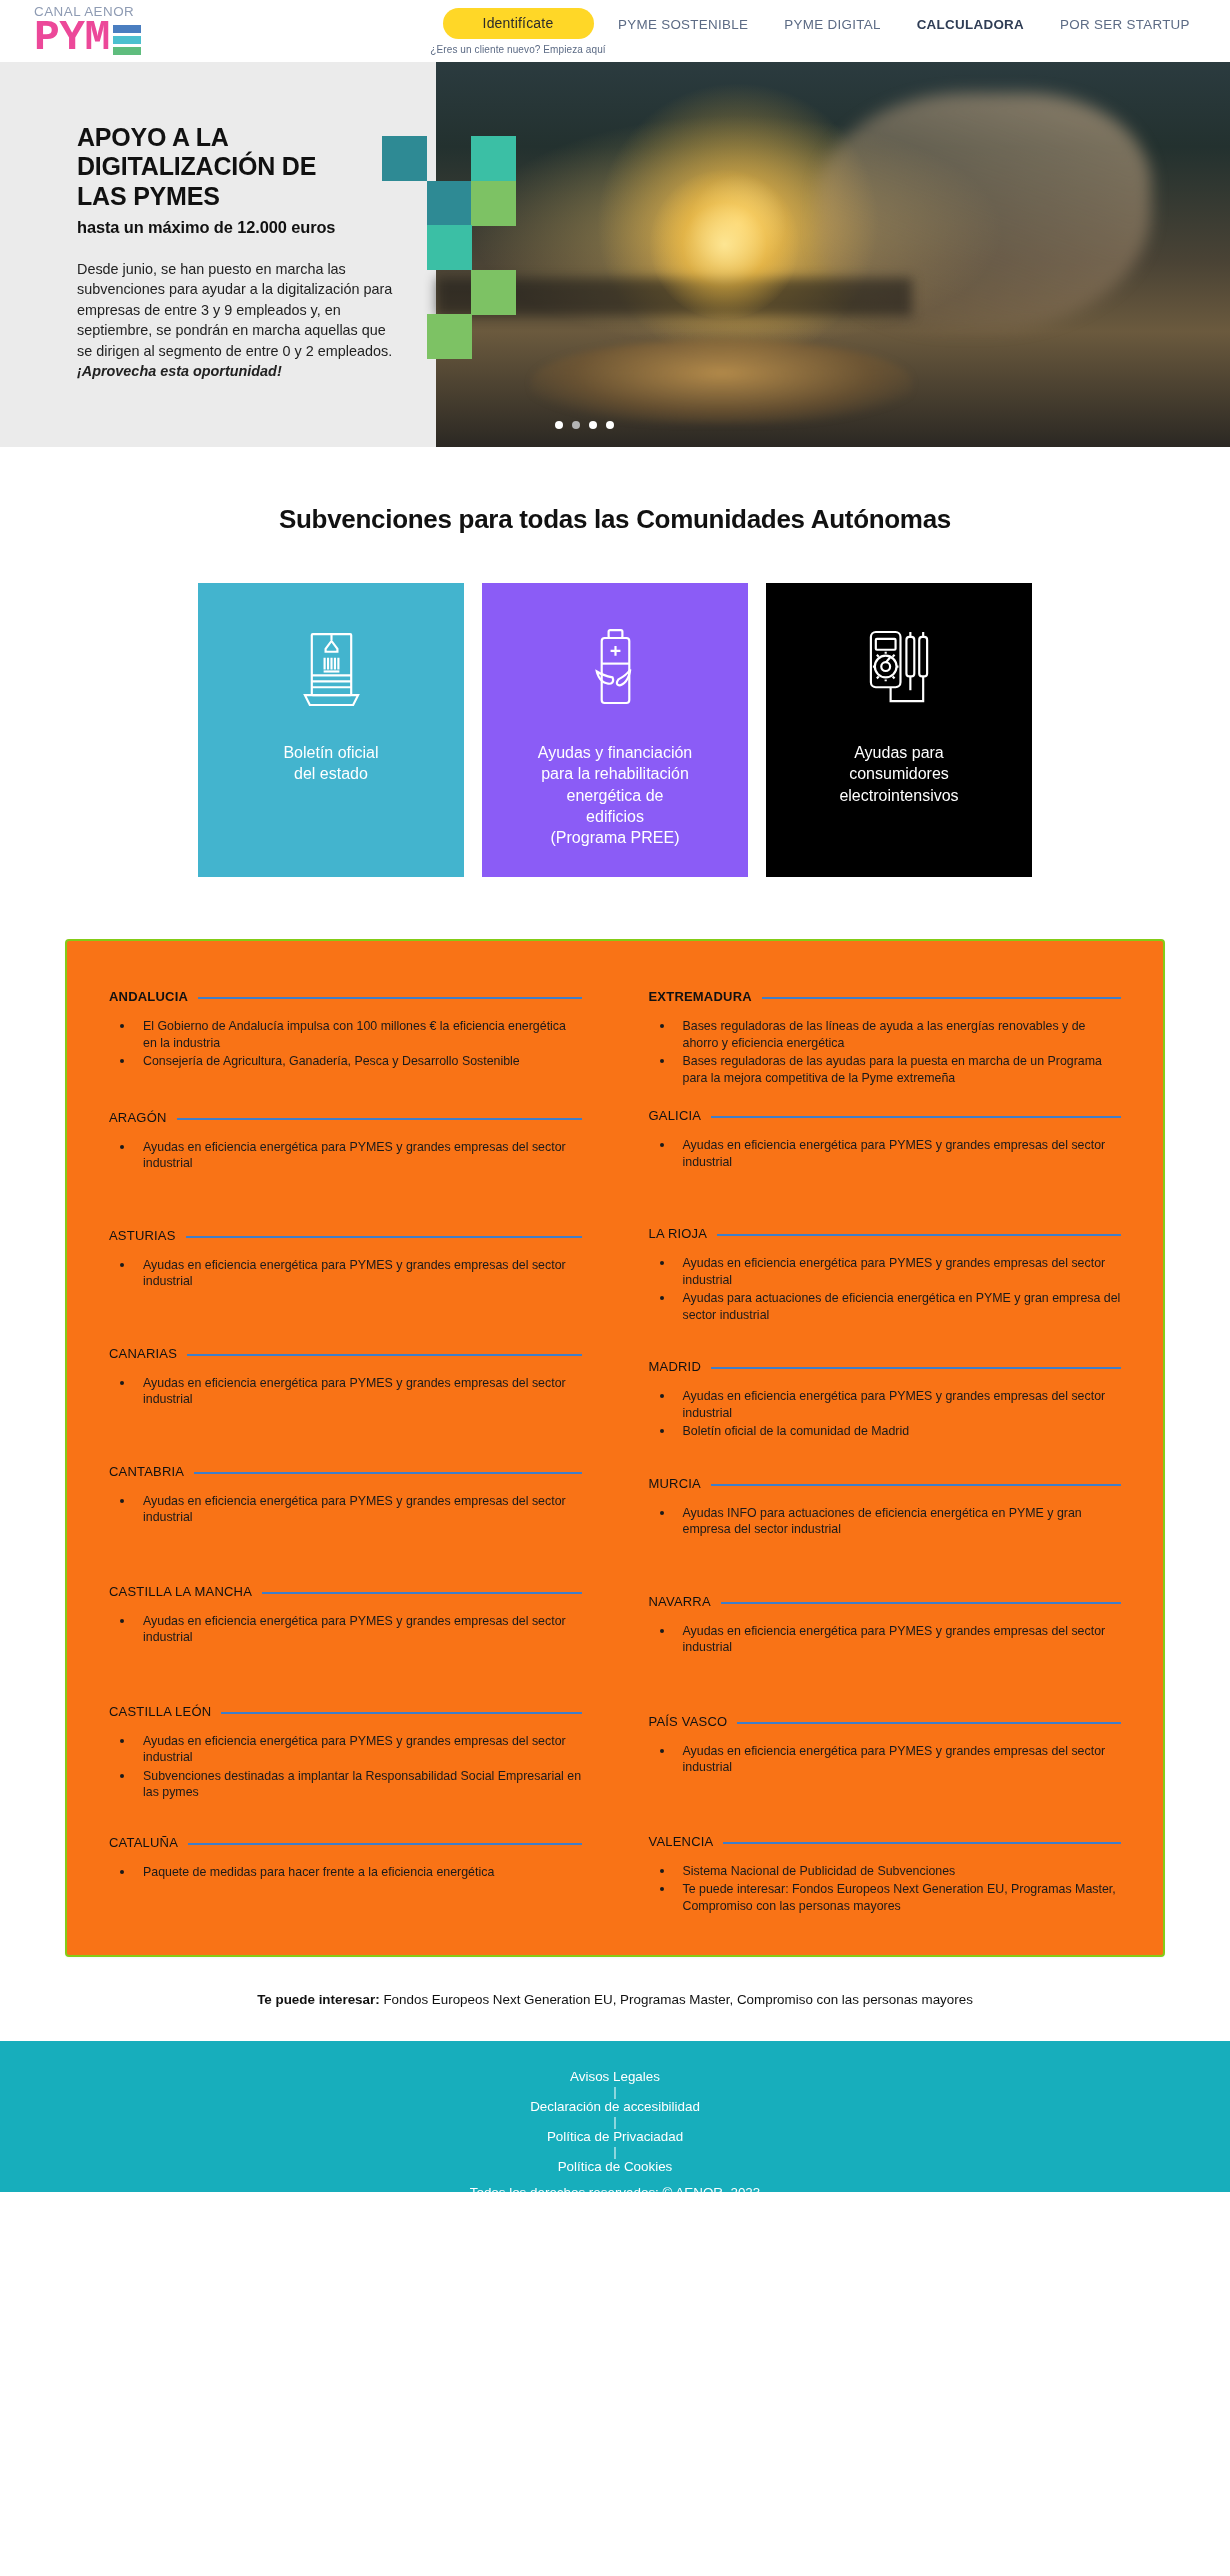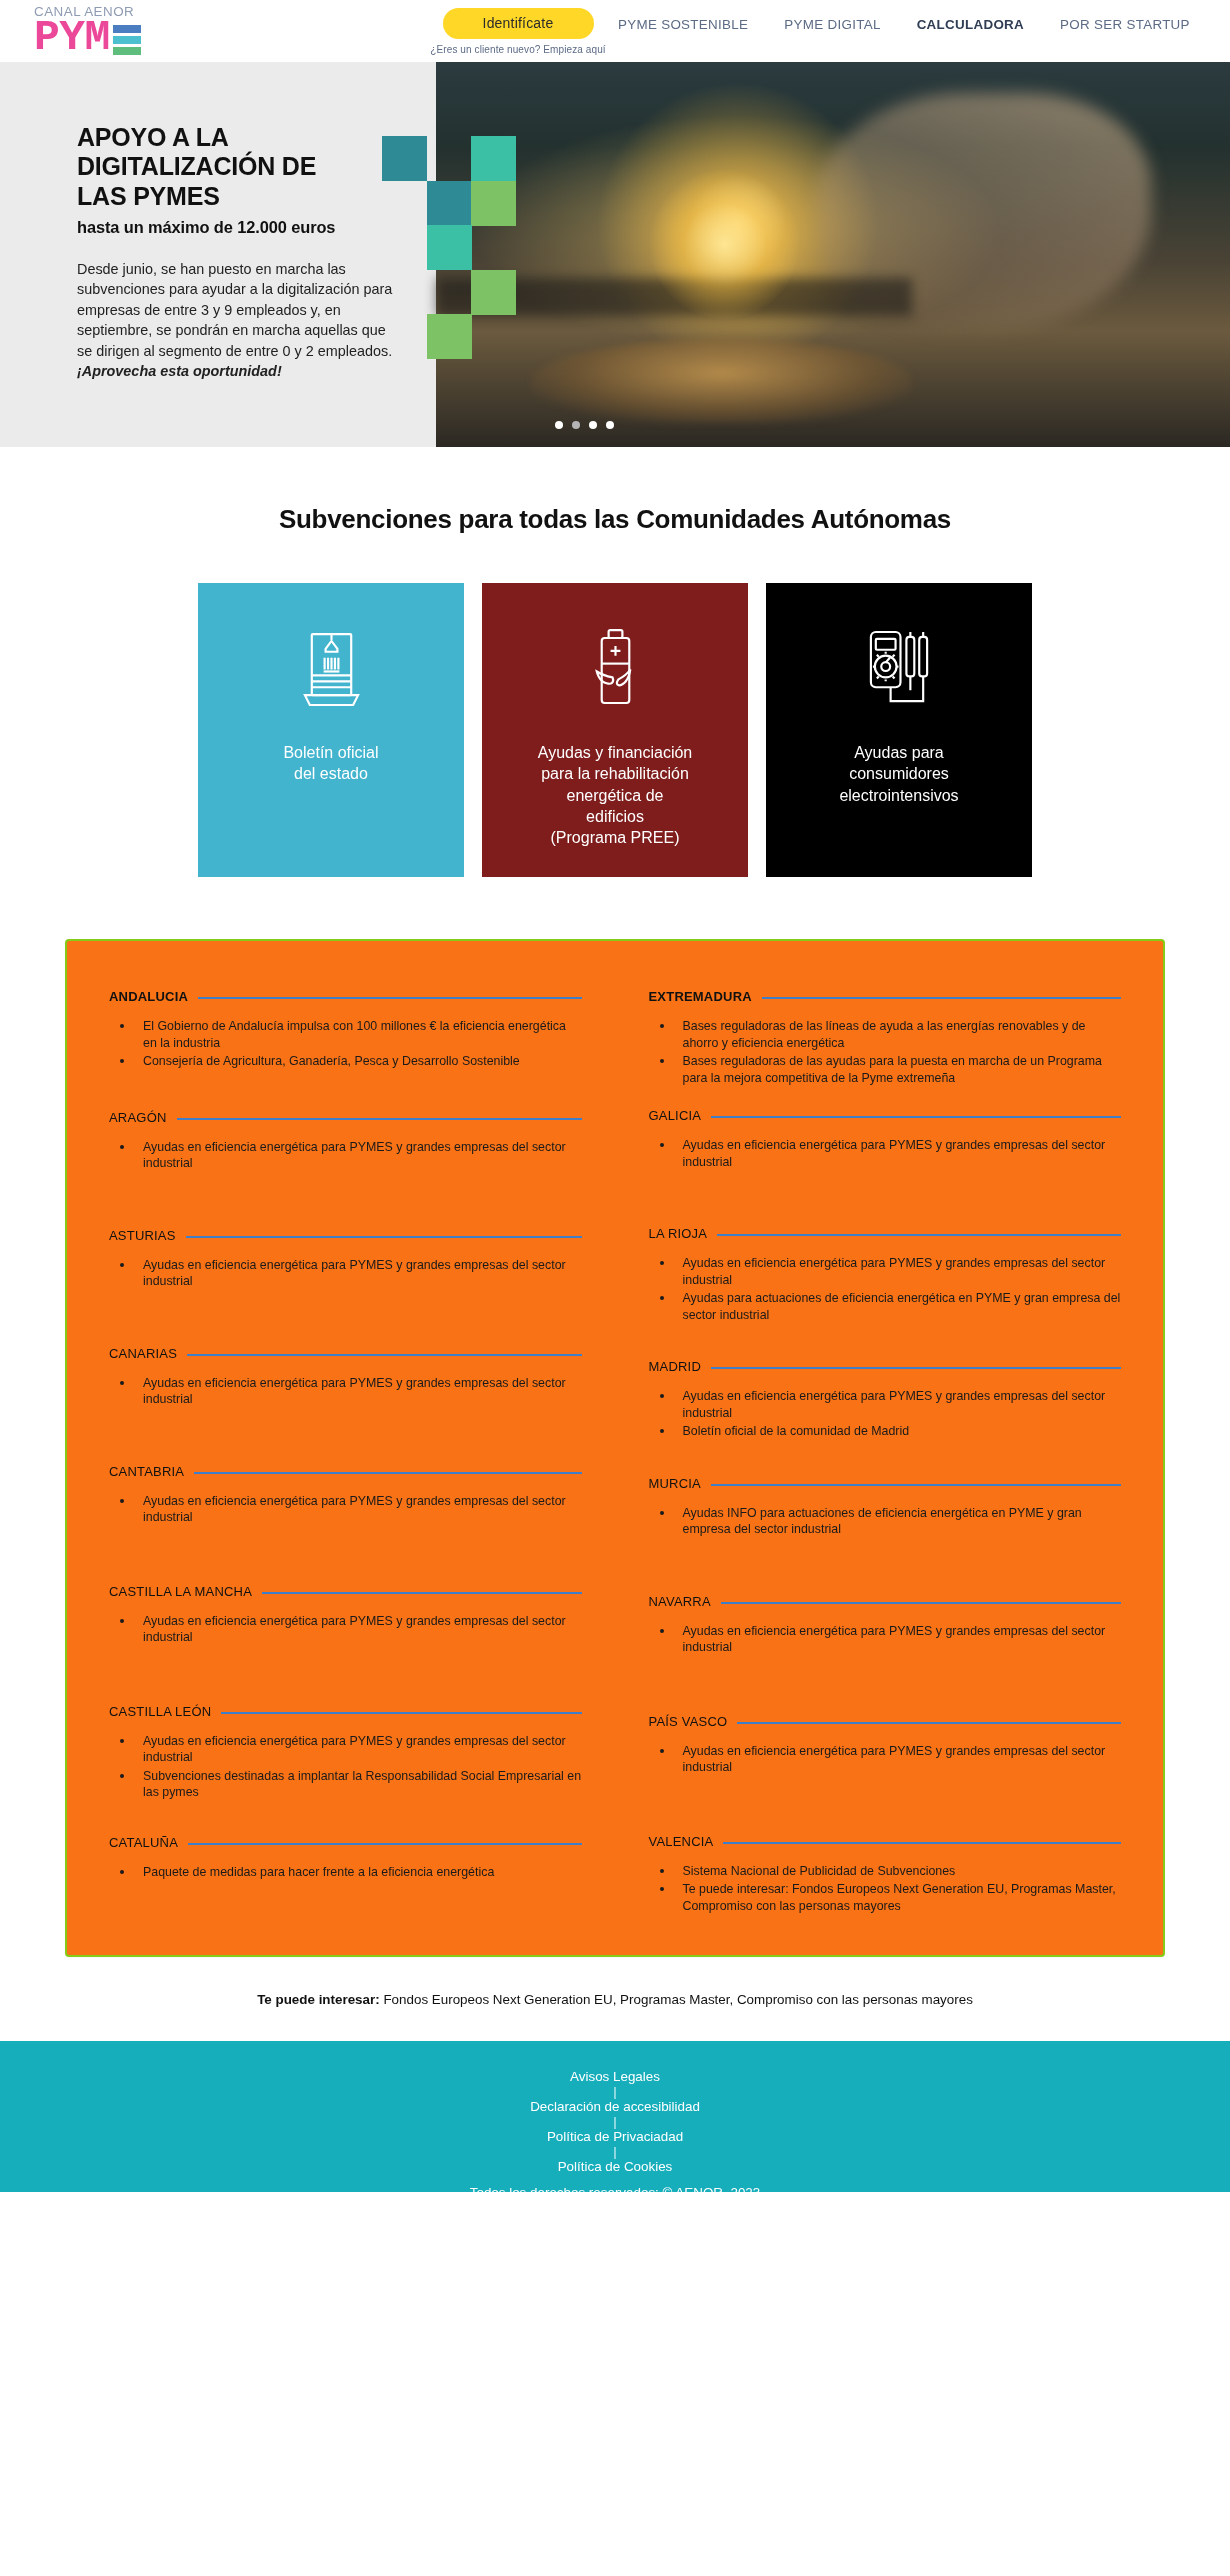--- a/index.html
+++ b/index.html
@@ -404,21 +404,21 @@
         <path d="M26 28 v12 M29.5 28 v12 M33 28 v12 M36.5 28 v12 M40 28 v12"></path>
         <path d="M25 42 h16"></path>
         <path d="M13 46 h40 M13 52 h40 M13 58 h40"></path>
         <path d="M6 66 h54 l-5 10 h-44 z"></path>
       </svg>
     </div>
     <div class="card-label">Boletín oficial
 del estado</div>
   </div>
 
-  <div class="card" style="background:#7f1d1d">
+  <div class="card" style="background:#8b5cf6">
     <div class="card-icon">
       <svg width="65" height="85" viewBox="0 0 66 86" fill="none" stroke="#fff" stroke-width="2.2">
         <rect x="26" y="2" width="14" height="8" rx="1.5"></rect>
         <rect x="19" y="10" width="28" height="66" rx="3"></rect>
         <path d="M19 36 h28"></path>
         <path d="M33 18 v10 M28 23 h10"></path>
         <path d="M30 50 c-10 -2 -16 -6 -16 -6 s2 10 10 12 c5 1.5 8 -1 6 -6 z"></path>
         <path d="M36 52 c8 -4 12 -10 12 -10 s-1 11 -8 15 c-4.5 2.5 -7.5 0 -4 -5 z"></path>
       </svg>
     </div>

